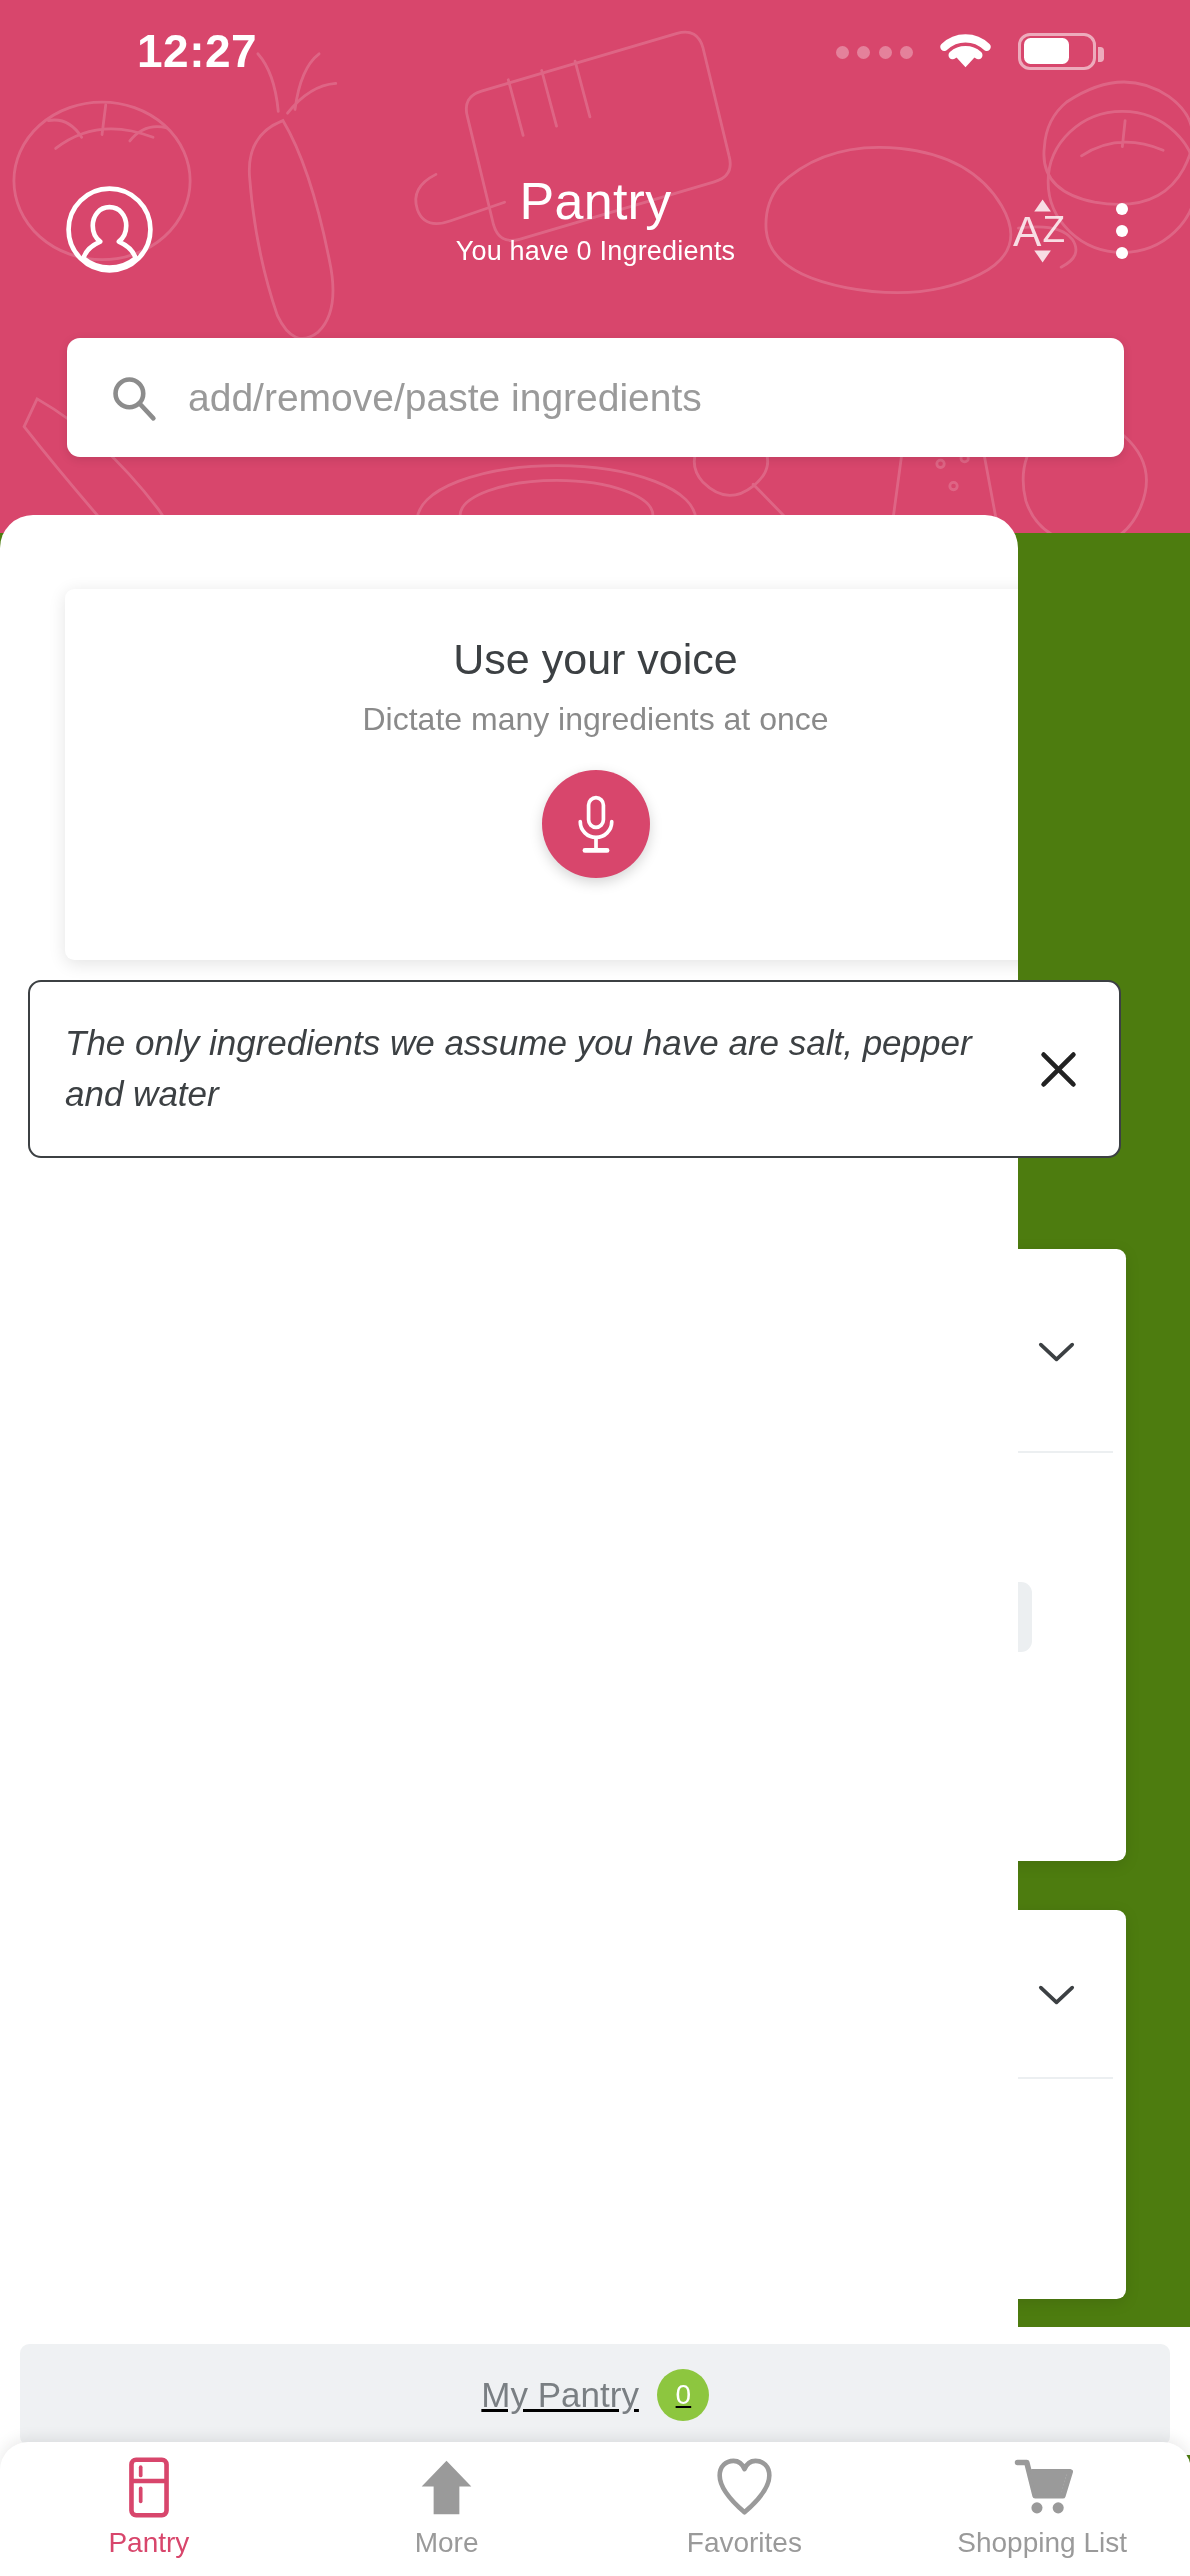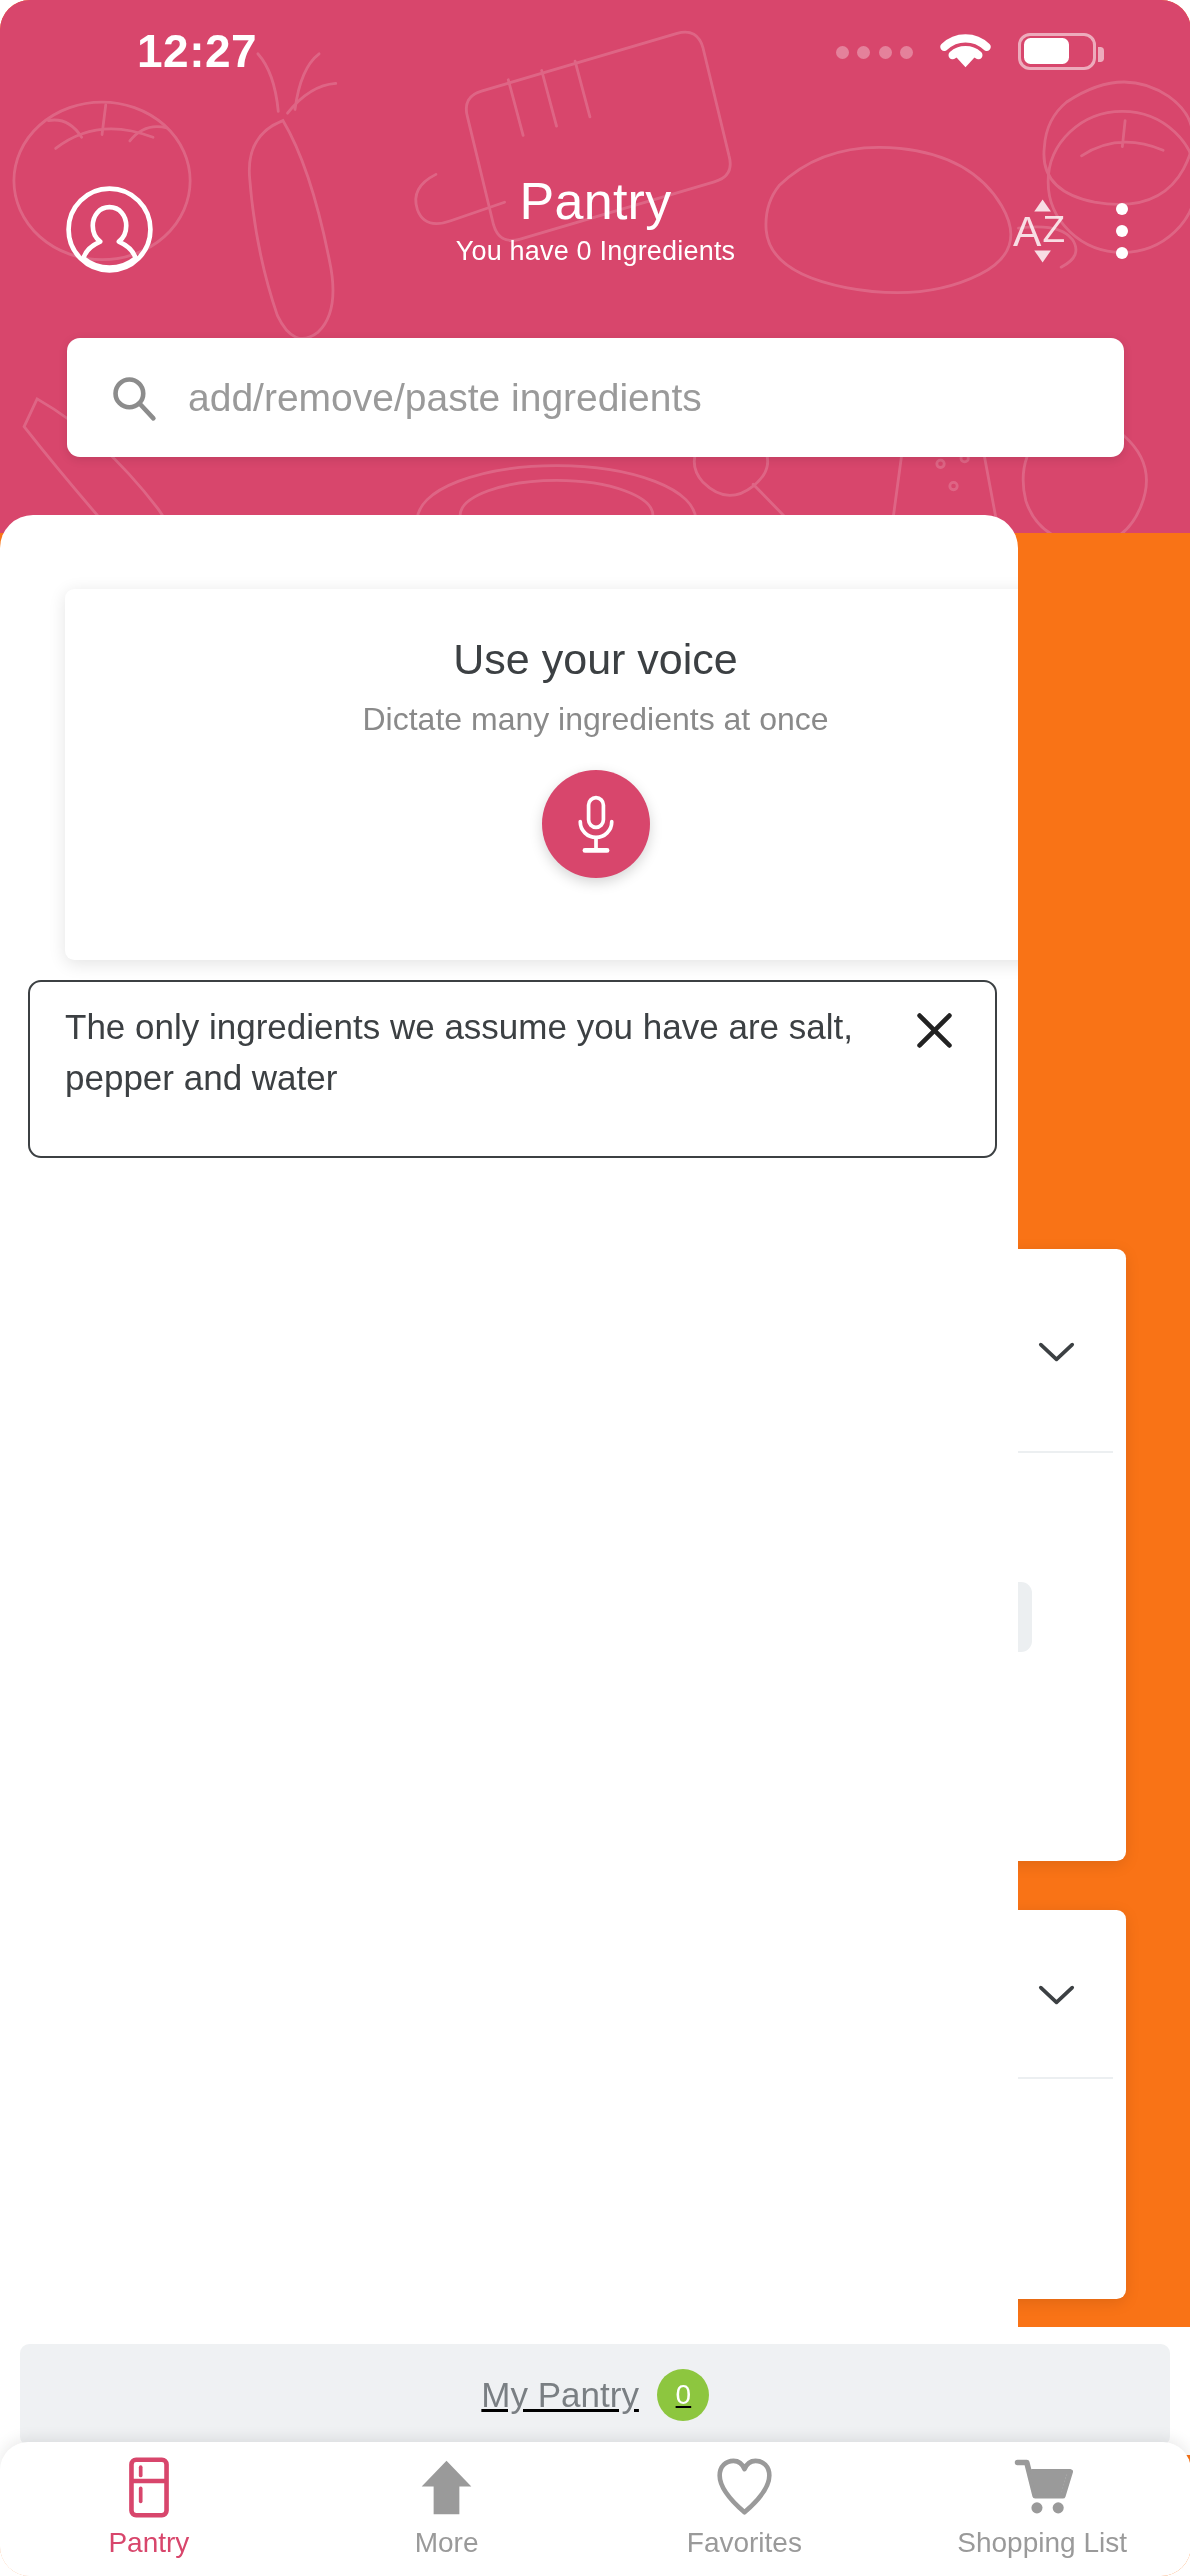--- a/index.html
+++ b/index.html
@@ -5,23 +5,22 @@
   * { margin:0; padding:0; box-sizing:border-box; }
   html, body {
     width:1191px; height:2576px;
     font-family:"Liberation Sans", sans-serif;
     background:#ffffff;
     overflow:hidden;
   }
   #screen {
     position:relative;
     width:1191px; height:2576px;
-    background:#f97316;
+    background:#4d7c0f;
     overflow:hidden;
-    border-radius:30px;
   }
 
   
   .header {
     position:absolute; top:0; left:0;
     width:1191px; height:533px;
     background:#D8466C;
     overflow:hidden;
   }
   .doodle-layer {
@@ -154,27 +153,28 @@
     width:108px; height:108px; border-radius:50%;
     background:#D8466C;
     margin:32px auto 0;
     display:flex; align-items:center; justify-content:center;
     box-shadow:0 4.6px 13px rgba(0,0,0,0.17);
   }
 
   
   .notice {
     position:absolute; left:28px; top:980px;
-    width:969px; min-height:178px;
+    width:1093px; min-height:178px;
     border:2.8px solid #3c4043;
     border-radius:13px;
     background:#ffffff;
-    display:flex; align-items:flex-start;
+    display:flex; align-items:center;
     padding:20.4px 32px 20.4px 35px;
     z-index:6;
+    font-style:italic;
   }
   .notice-text {
     flex:1 1 auto;
     font-size:35px; color:#3c4043; line-height:1.45;
     padding-right:13px;
   }
   .notice-close {
     flex:0 0 auto; width:57px; height:57px;
     display:flex; align-items:center; justify-content:center;
   }

